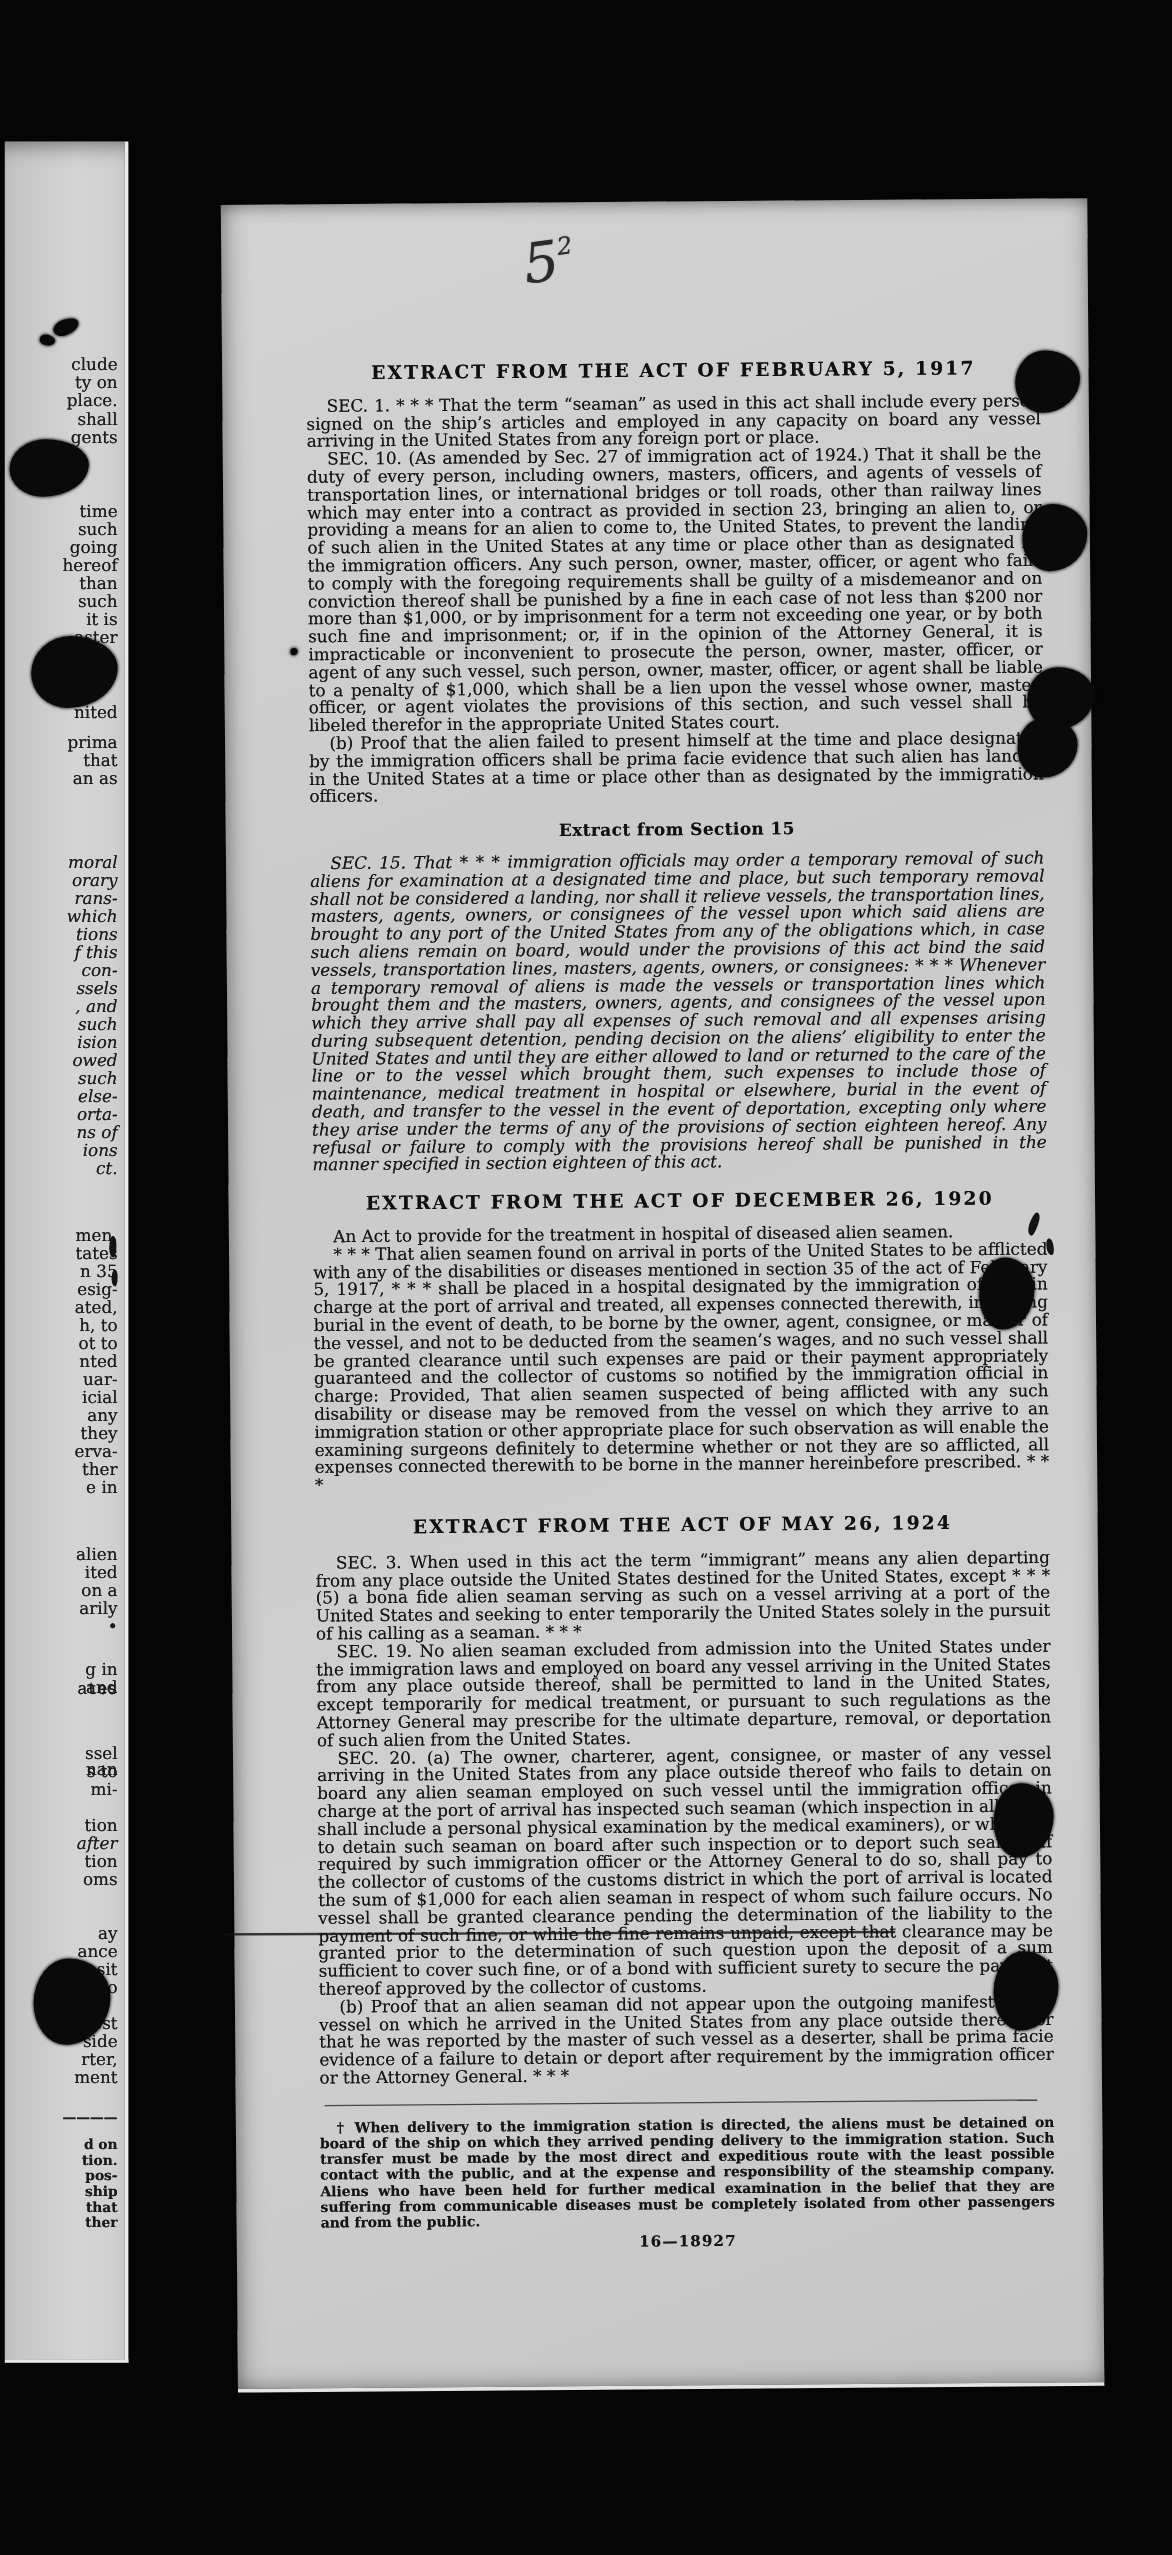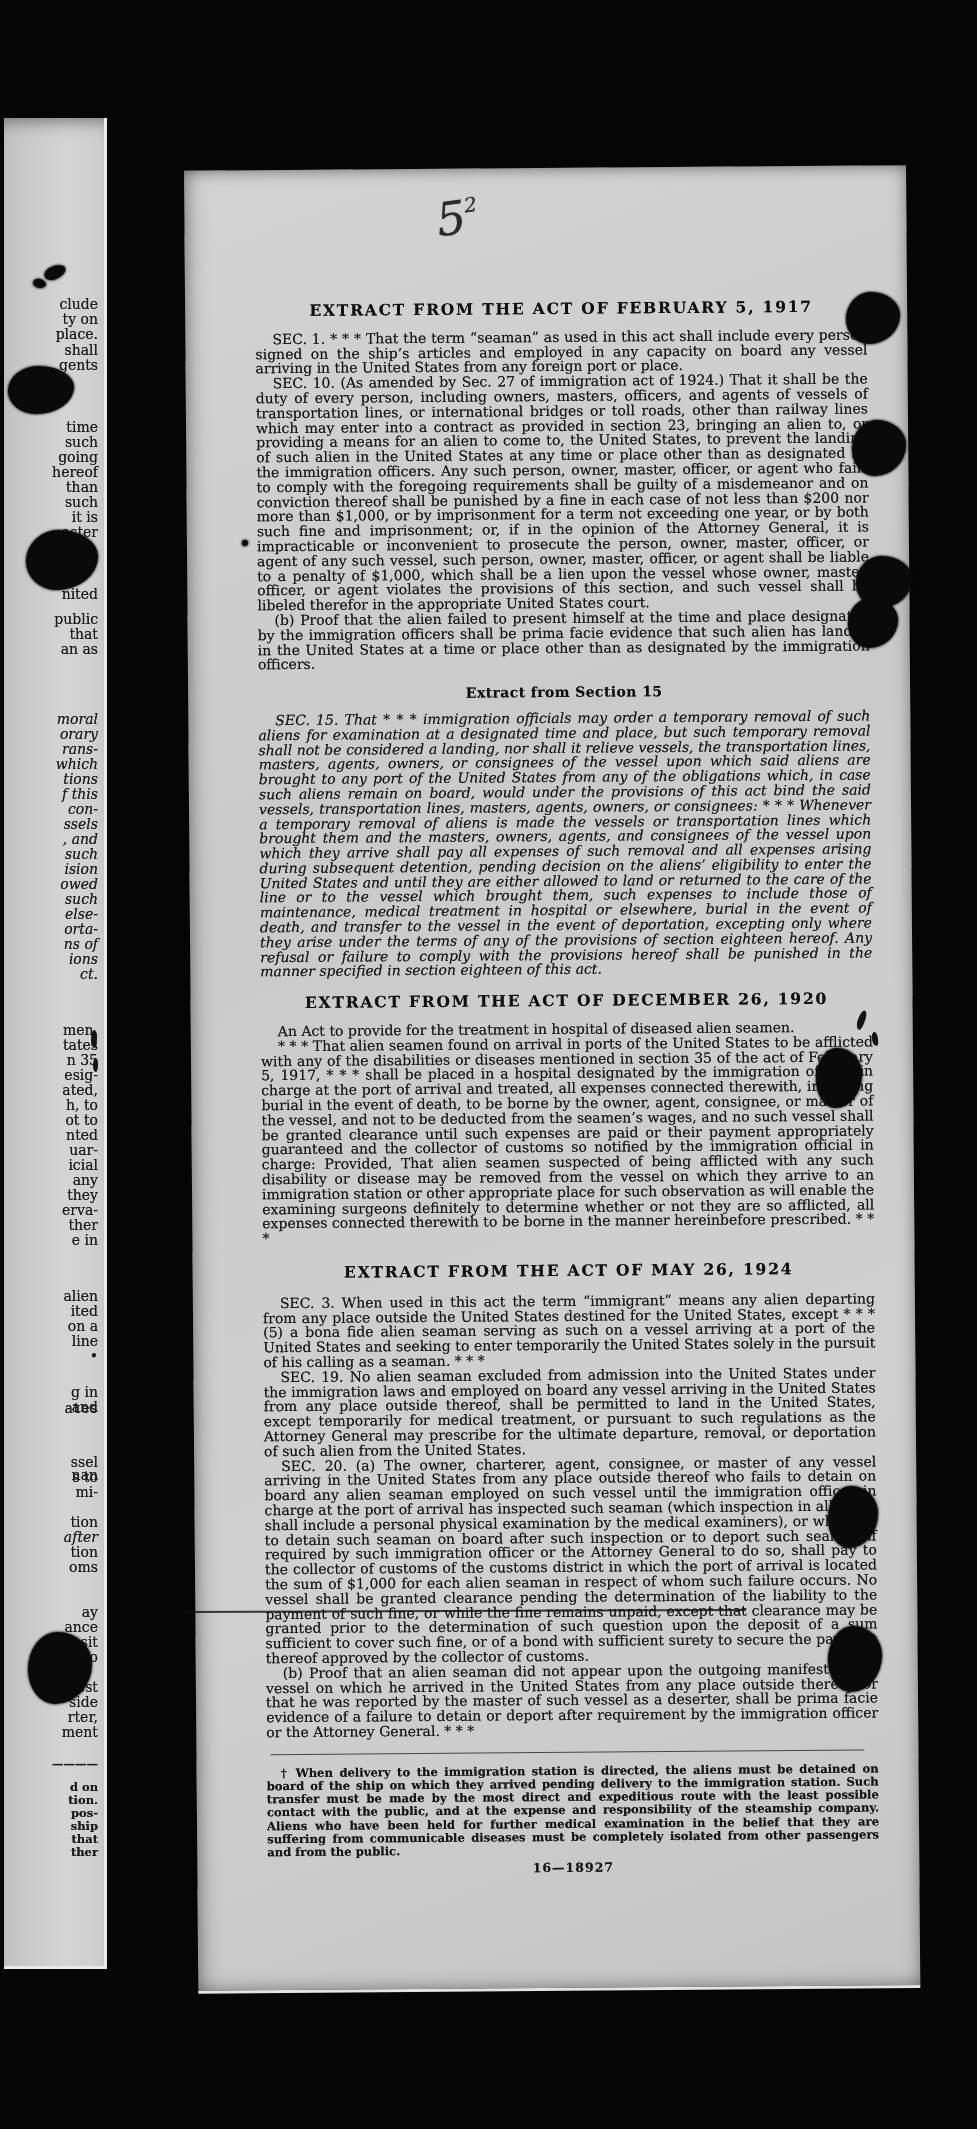--- a/index.html
+++ b/index.html
@@ -98,21 +98,21 @@
       <div class="frag" style="top: 240px;">gents</div>
       <div class="frag" style="top: 302px;">time</div>
       <div class="frag" style="top: 317px;">such</div>
       <div class="frag" style="top: 332px;">going</div>
       <div class="frag" style="top: 347px;">hereof</div>
       <div class="frag" style="top: 362px;">than</div>
       <div class="frag" style="top: 377px;">such</div>
       <div class="frag" style="top: 392px;">it is</div>
       <div class="frag" style="top: 407px;">aster</div>
       <div class="frag" style="top: 469px;">nited</div>
-      <div class="frag" style="top: 494px;">public</div>
+      <div class="frag" style="top: 494px;">prima</div>
       <div class="frag" style="top: 509px;">that</div>
       <div class="frag" style="top: 524px;">an as</div>
       <div class="frag it" style="top: 594px;">moral</div>
       <div class="frag it" style="top: 609px;">orary</div>
       <div class="frag it" style="top: 624px;">rans-</div>
       <div class="frag it" style="top: 639px;">which</div>
       <div class="frag it" style="top: 654px;">tions</div>
       <div class="frag it" style="top: 669px;">f this</div>
       <div class="frag it" style="top: 684px;">con-</div>
       <div class="frag it" style="top: 699px;">ssels</div>
@@ -137,21 +137,21 @@
       <div class="frag" style="top: 1025px;">uar-</div>
       <div class="frag" style="top: 1040px;">icial</div>
       <div class="frag" style="top: 1055px;">any</div>
       <div class="frag" style="top: 1070px;">they</div>
       <div class="frag" style="top: 1085px;">erva-</div>
       <div class="frag" style="top: 1100px;">ther</div>
       <div class="frag" style="top: 1115px;">e in</div>
       <div class="frag" style="top: 1171px;">alien</div>
       <div class="frag" style="top: 1186px;">ited</div>
       <div class="frag" style="top: 1201px;">on a</div>
-      <div class="frag" style="top: 1216px;">line</div>
+      <div class="frag" style="top: 1216px;">arily</div>
       <div class="frag" style="top: 1231px;">•</div>
       <div class="frag" style="top: 1284px; font-family: Liberation Mono, monospace;">ates</div>
       <div class="frag" style="top: 1267px;">g in</div>
       <div class="frag" style="top: 1282px;">and</div>
       <div class="frag" style="top: 1337px;">ssel</div>
       <div class="frag" style="top: 1352px;">s to</div>
       <div class="frag" style="top: 1367px;">mi-</div>
       <div class="frag" style="top: 1350px;">nan</div>
       <div class="frag" style="top: 1397px;">tion</div>
       <div class="frag" style="top: 1412px; font-style: italic;">after</div>

